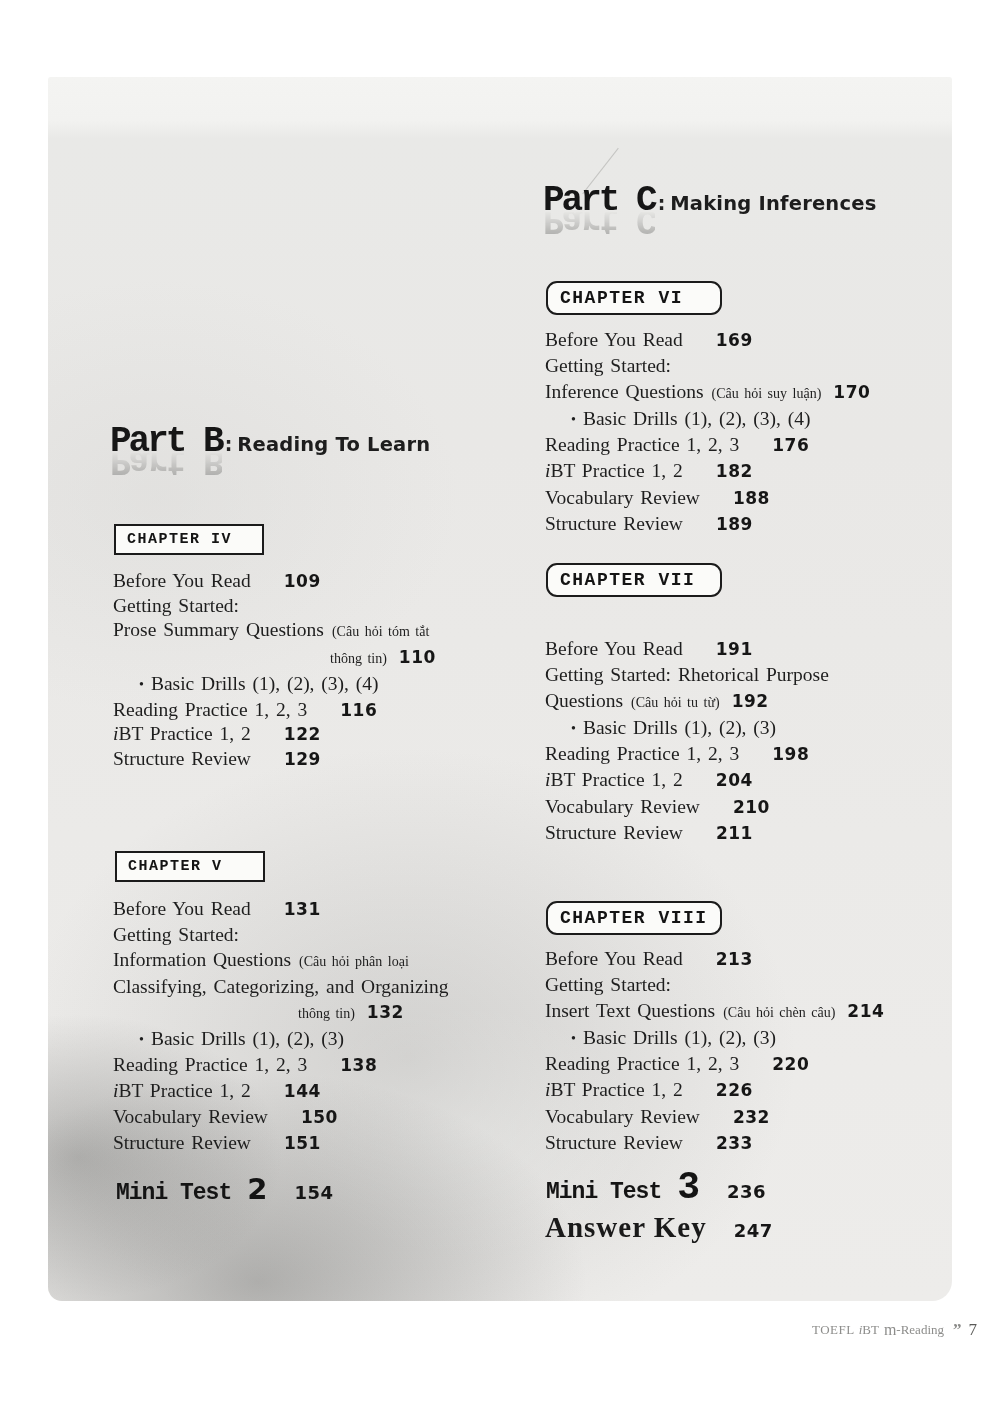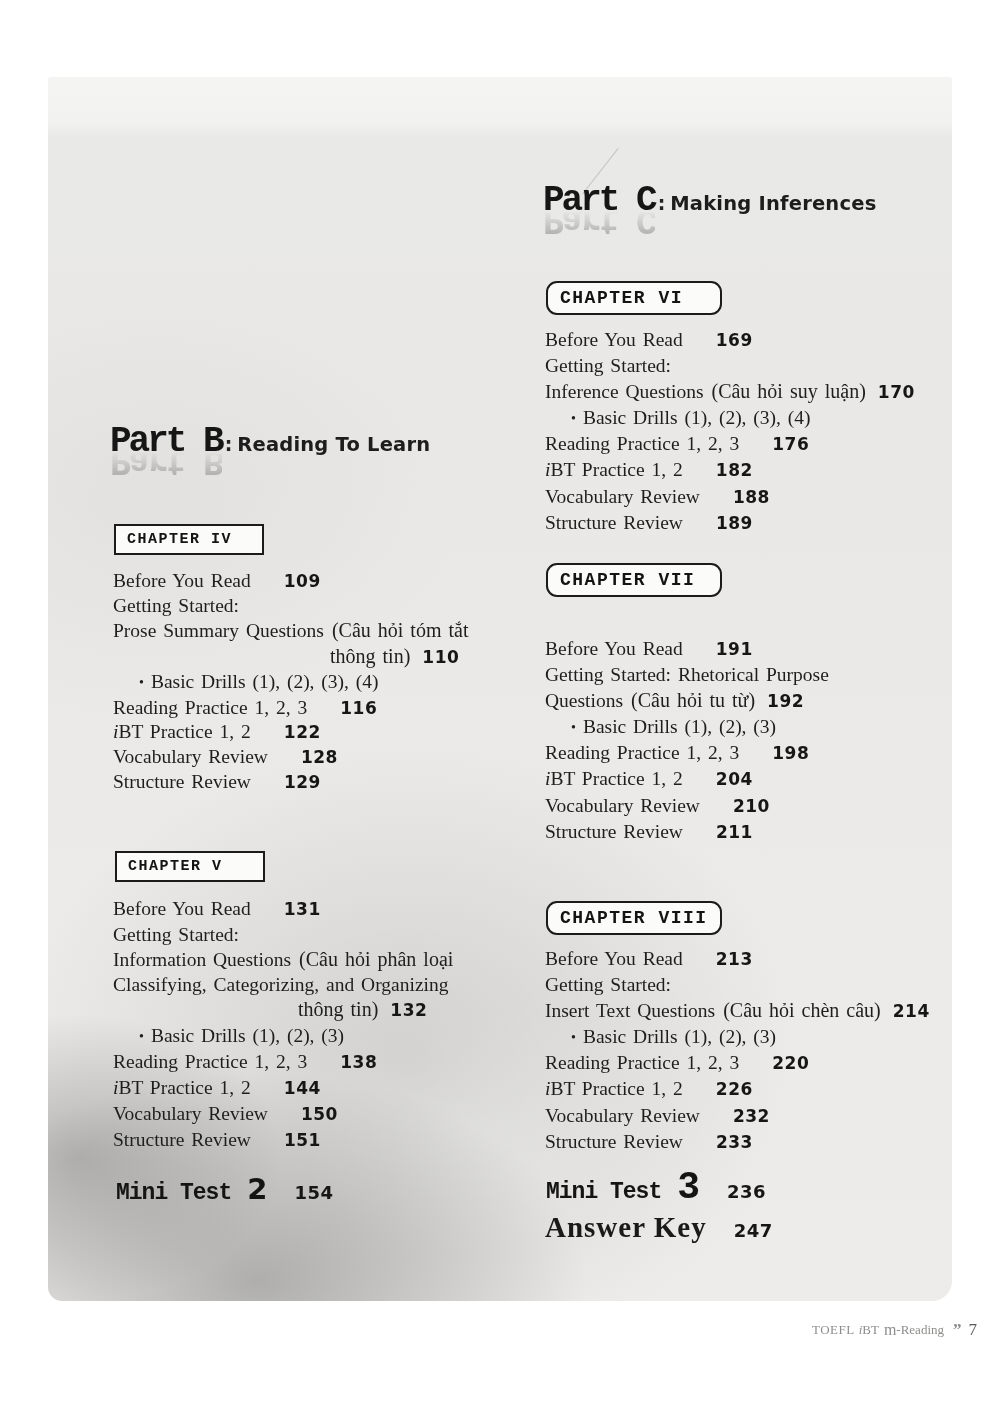--- a/index.html
+++ b/index.html
@@ -52,21 +52,21 @@
   .chapter-box.left-box  { width:126px; padding:2px 9px 2px 11px;  font-size:15px; letter-spacing:1.5px; height:23px; }
 
   
   .toc { position:absolute; font-size:19.5px; color:#1e1e1e; word-spacing:2px; }
   .toc .line { white-space:nowrap; }
   .toc.lh-a .line { line-height:24.7px; }
   .toc.lh-b .line { line-height:25px; }
   .toc.lh-c .line { line-height:25.3px; }
   .t { color:#1e1e1e; }
   .it { font-style:italic; }
-  .viet { font-size:20px; margin-left:8px; }
+  .viet { font-size:14px; margin-left:8px; }
   .viet.lead { margin-left:0; }
   .num {
     font-family:"DejaVu Sans", sans-serif; font-weight:bold; font-size:17px;
     color:#161616; margin-left:33px; letter-spacing:.5px;
   }
   .num.inline { margin-left:12px; }
   .bullet-line { padding-left:26px; }
   .bullet { font-size:14px; margin-right:7px; vertical-align:1px; }
   .cont-a { padding-left:217px; }
   .cont-b { padding-left:185px; }
@@ -115,21 +115,20 @@
     </div>
 
     <div class="toc lh-a" style="left:65px; top:492px;">
       <div class="line"><span class="t">Before You Read</span><span class="num">109</span></div>
       <div class="line"><span class="t">Getting Started:</span></div>
       <div class="line"><span class="t">Prose Summary Questions</span><span class="viet">(Câu hỏi tóm tắt</span></div>
       <div class="line cont-a"><span class="viet lead">thông tin)</span><span class="num inline">110</span></div>
       <div class="line bullet-line"><span class="bullet">•</span><span class="t">Basic Drills (1), (2), (3), (4)</span></div>
       <div class="line"><span class="t">Reading Practice 1, 2, 3</span><span class="num">116</span></div>
       <div class="line"><span class="t it">i</span><span class="t">BT Practice 1, 2</span><span class="num">122</span></div>
-      <div class="line"><span class="t">Vocabulary Review</span><span class="num">128</span></div>
       <div class="line"><span class="t">Structure Review</span><span class="num">129</span></div>
     </div>
 
     <div class="chapter-box left-box" style="left:67px; top:774px;">
       <span>CHAPTER V</span>
     </div>
 
     <div class="toc lh-b" style="left:65px; top:819px;">
       <div class="line"><span class="t">Before You Read</span><span class="num">131</span></div>
       <div class="line"><span class="t">Getting Started:</span></div>

